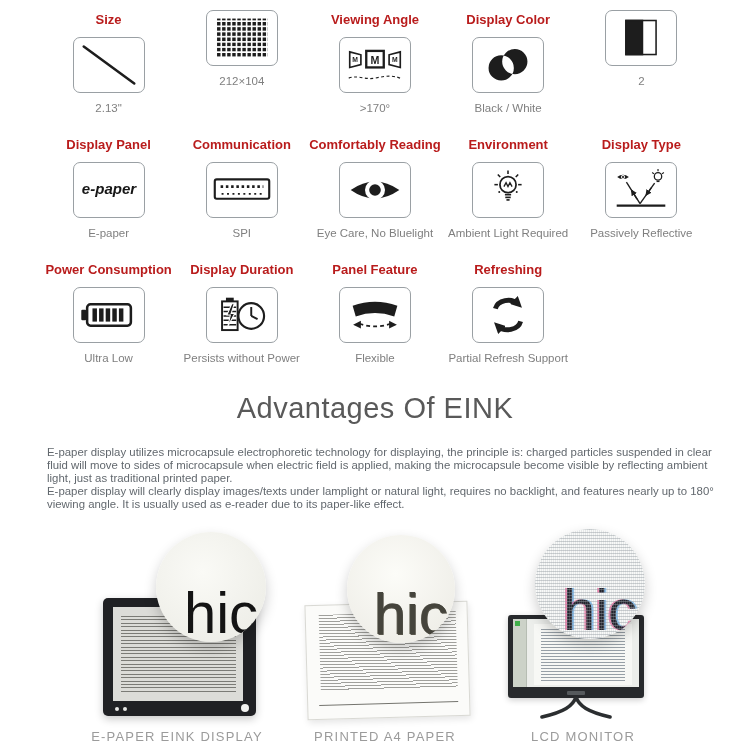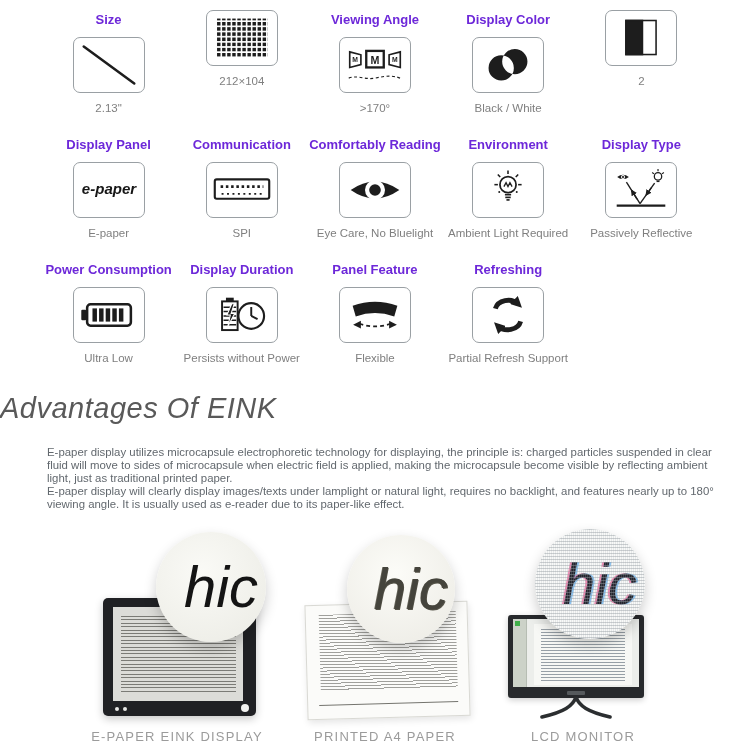--- a/index.html
+++ b/index.html
@@ -4,31 +4,31 @@
 <style>
   html,body { margin:0; padding:0; background:#ffffff; }
   body { width:750px; height:750px; position:relative; overflow:hidden;
          font-family:"Liberation Sans", sans-serif; }
   .canvas { position:absolute; left:0; top:0; width:750px; height:750px; background:#fff; }
 
   
   .spec-grid { position:absolute; left:42px; top:10px; width:666px;
                display:grid; grid-template-columns:repeat(5,133.2px); }
   .spec-cell { height:125px; text-align:center; }
-  .spec-title { font-size:13px; font-weight:bold; color:#6d28d9; height:20px;
+  .spec-title { font-size:13px; font-weight:bold; color:#b91c1c; height:20px;
                 line-height:20px; margin-bottom:7px; white-space:nowrap; }
   .icon-box { width:72px; height:56px; margin:0 auto; border:1px solid #9aa0a4;
               border-radius:7px; background:#fff; display:flex; align-items:center;
               justify-content:center; box-sizing:border-box; }
   .icon-box svg { display:block; }
   .spec-caption { font-size:11.5px; color:#7f7f7f; margin-top:9px; white-space:nowrap; }
 
   
-  .adv-heading { position:absolute; top:392px; left:0; width:750px; text-align:left;
-                 font-size:29px; color:#595959; letter-spacing:0.5px;font-style:italic; }
+  .adv-heading { position:absolute; top:392px; left:0; width:750px; text-align:center;
+                 font-size:29px; color:#595959; letter-spacing:0.5px; }
   .adv-body { position:absolute; top:446px; left:47px; width:669px; font-size:11.4px;
               line-height:13px; color:#62686e; }
   .adv-body p { margin:0; }
 
   
   .ereader { position:absolute; left:103px; top:598px; width:153px; height:118px;
              background:#202124; border-radius:5px; box-shadow:0 3px 8px rgba(0,0,0,.22); }
   .ereader-screen { position:absolute; left:10px; right:13px; top:9px; bottom:15px;
                     background:#dcdcd8; }
   .ereader-lines { margin:9px 7px 5px 8px; height:78px;
@@ -51,23 +51,23 @@
   .monitor-sidebar { position:absolute; left:0; top:0; bottom:0; width:13px;
                      background:#ccd2c8; border-right:1px solid #b6bdb3; }
   .monitor-greendot { position:absolute; left:2px; top:2px; width:5px; height:5px; background:#3fae49; }
   .monitor-doc { position:absolute; left:21px; right:7px; top:5px; bottom:2px; background:#f7f8f5; }
   .monitor-doc-lines { margin:5px 7px; height:52px;
     background:repeating-linear-gradient(to bottom, rgba(110,122,133,.7) 0 1px, transparent 1px 3px); }
   .monitor-logo { position:absolute; bottom:3.5px; left:50%; transform:translateX(-50%);
                   width:18px; height:3.5px; background:#55595c; border-radius:1px; }
   .monitor-stand { position:absolute; left:531px; top:697px; }
 
-  .mag { position:absolute; border-radius:50%; display:flex; align-items:center;
+  .mag { position:absolute; border-radius:50%; display:flex; align-items:flex-end;
          justify-content:center; overflow:hidden;
-         box-shadow:0 6px 13px rgba(0,0,0,.20);font-style:italic; }
+         box-shadow:0 6px 13px rgba(0,0,0,.20); }
   .mag-text { font-size:58px; color:#141414; transform:translateX(10px); line-height:1; }
   .mag-eink  { left:156px; top:532px; width:110px; height:110px;
                background:radial-gradient(circle at 42% 36%, #fafaf6, #eeeee8 78%); }
   .mag-paper { left:347px; top:535px; width:108px; height:108px;
                background:radial-gradient(circle at 45% 36%, #fcfcf8, #efeee8 78%); }
   .mag-paper .mag-text { color:#45443c; filter:blur(0.6px);
                text-shadow:0.6px 0.6px 0 #565449, -0.6px 0.4px 0 #6b695e; }
   .mag-lcd   { left:535px; top:529px; width:110px; height:110px; background:#f8f9f8; }
   .mag-lcd .mag-text { color:#23252e;
                text-shadow:-2px 0 0 rgba(232,48,120,.55), 2px 0 0 rgba(45,150,235,.55); }

